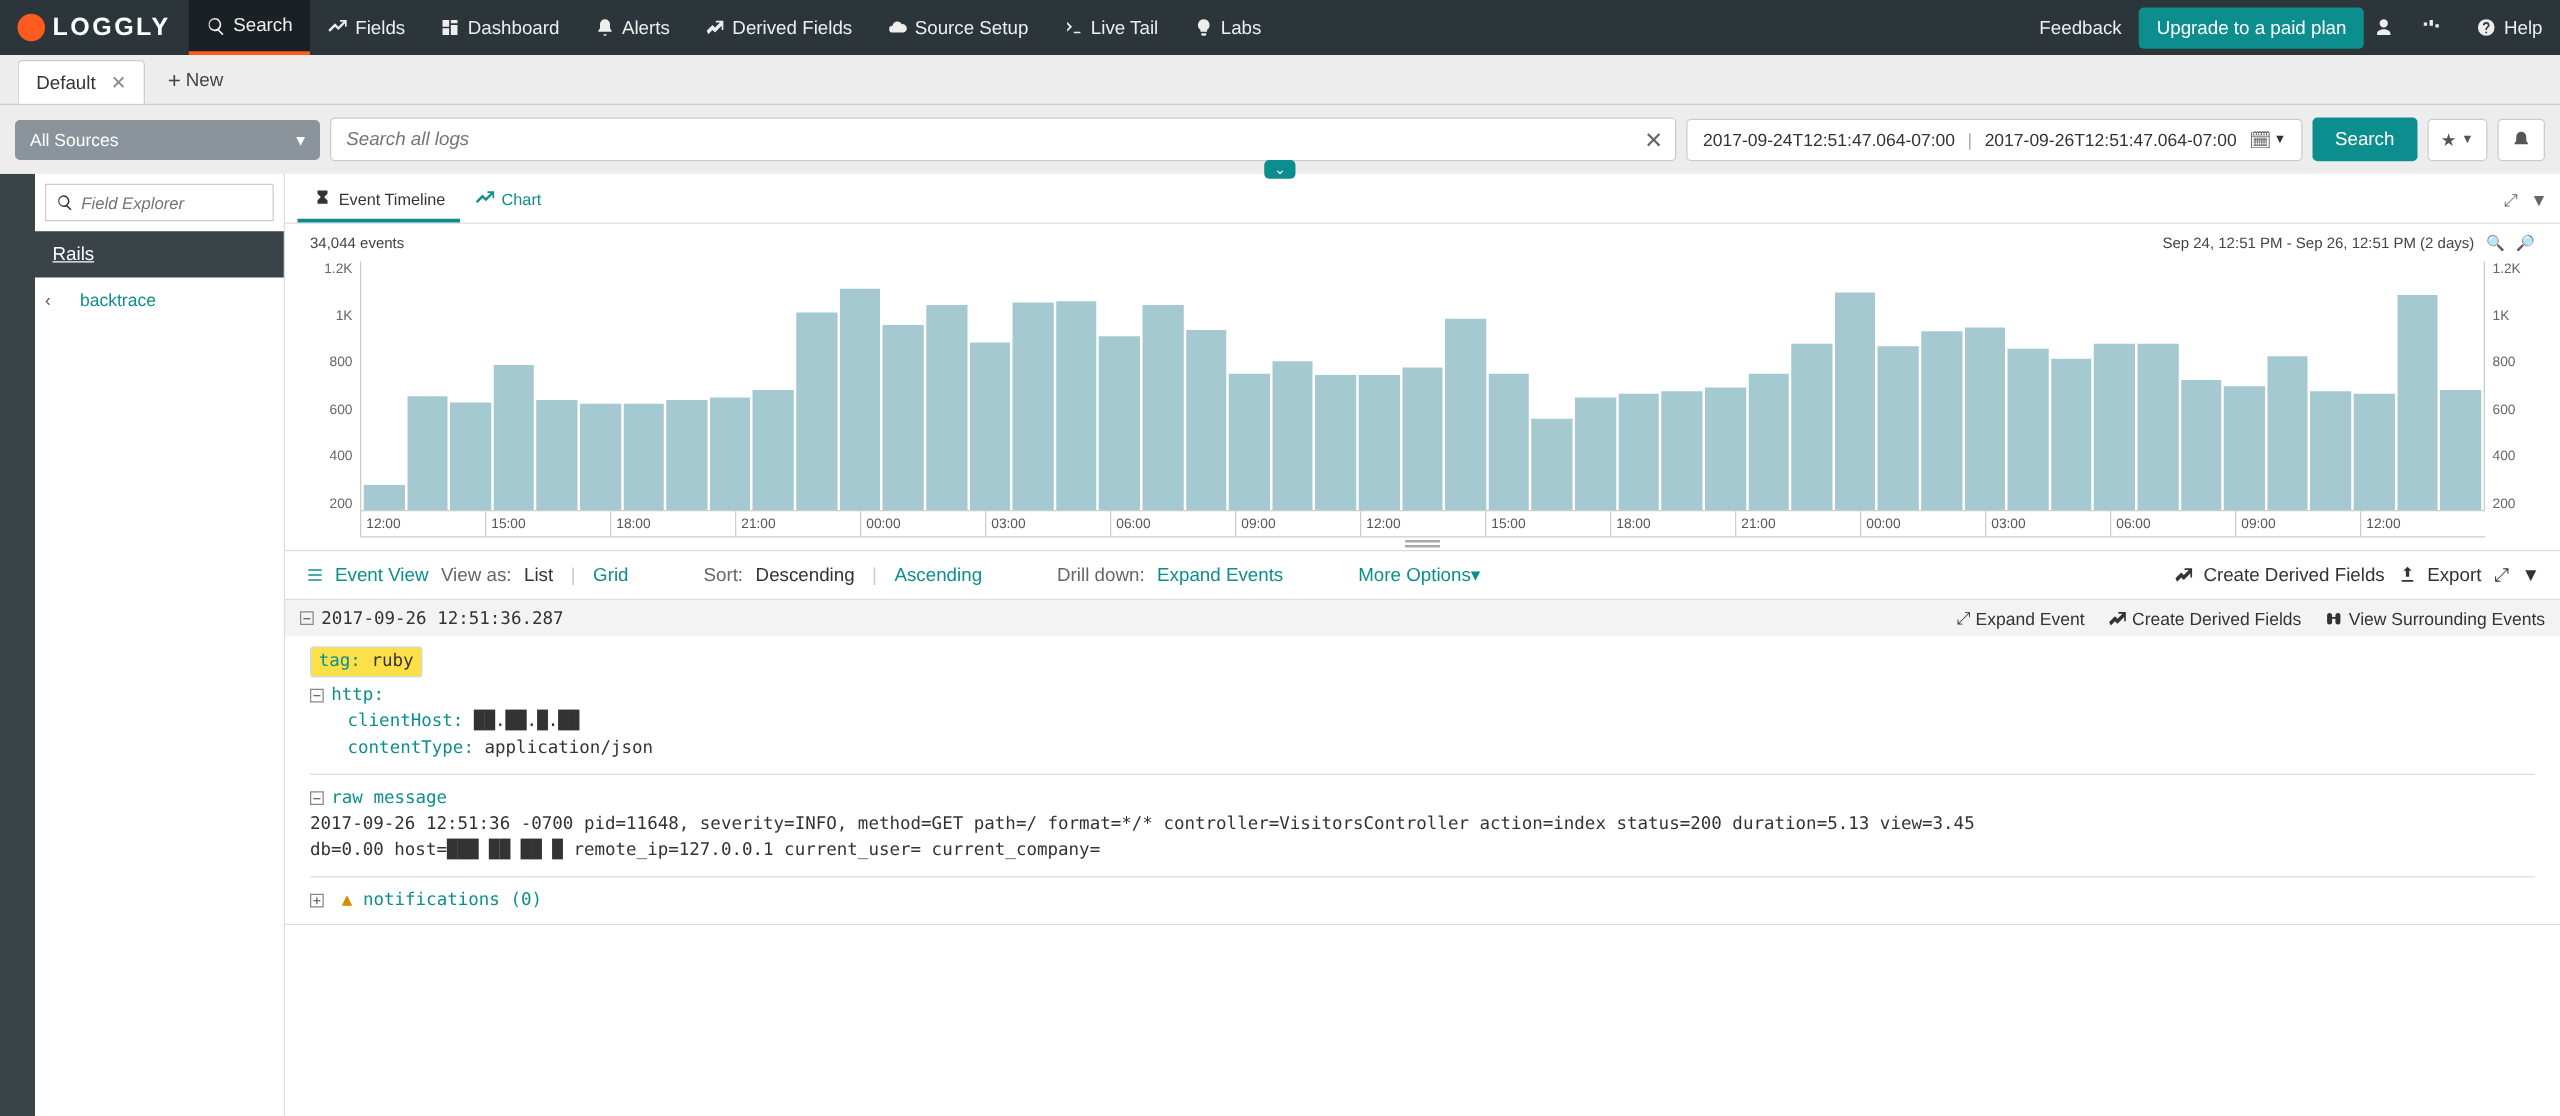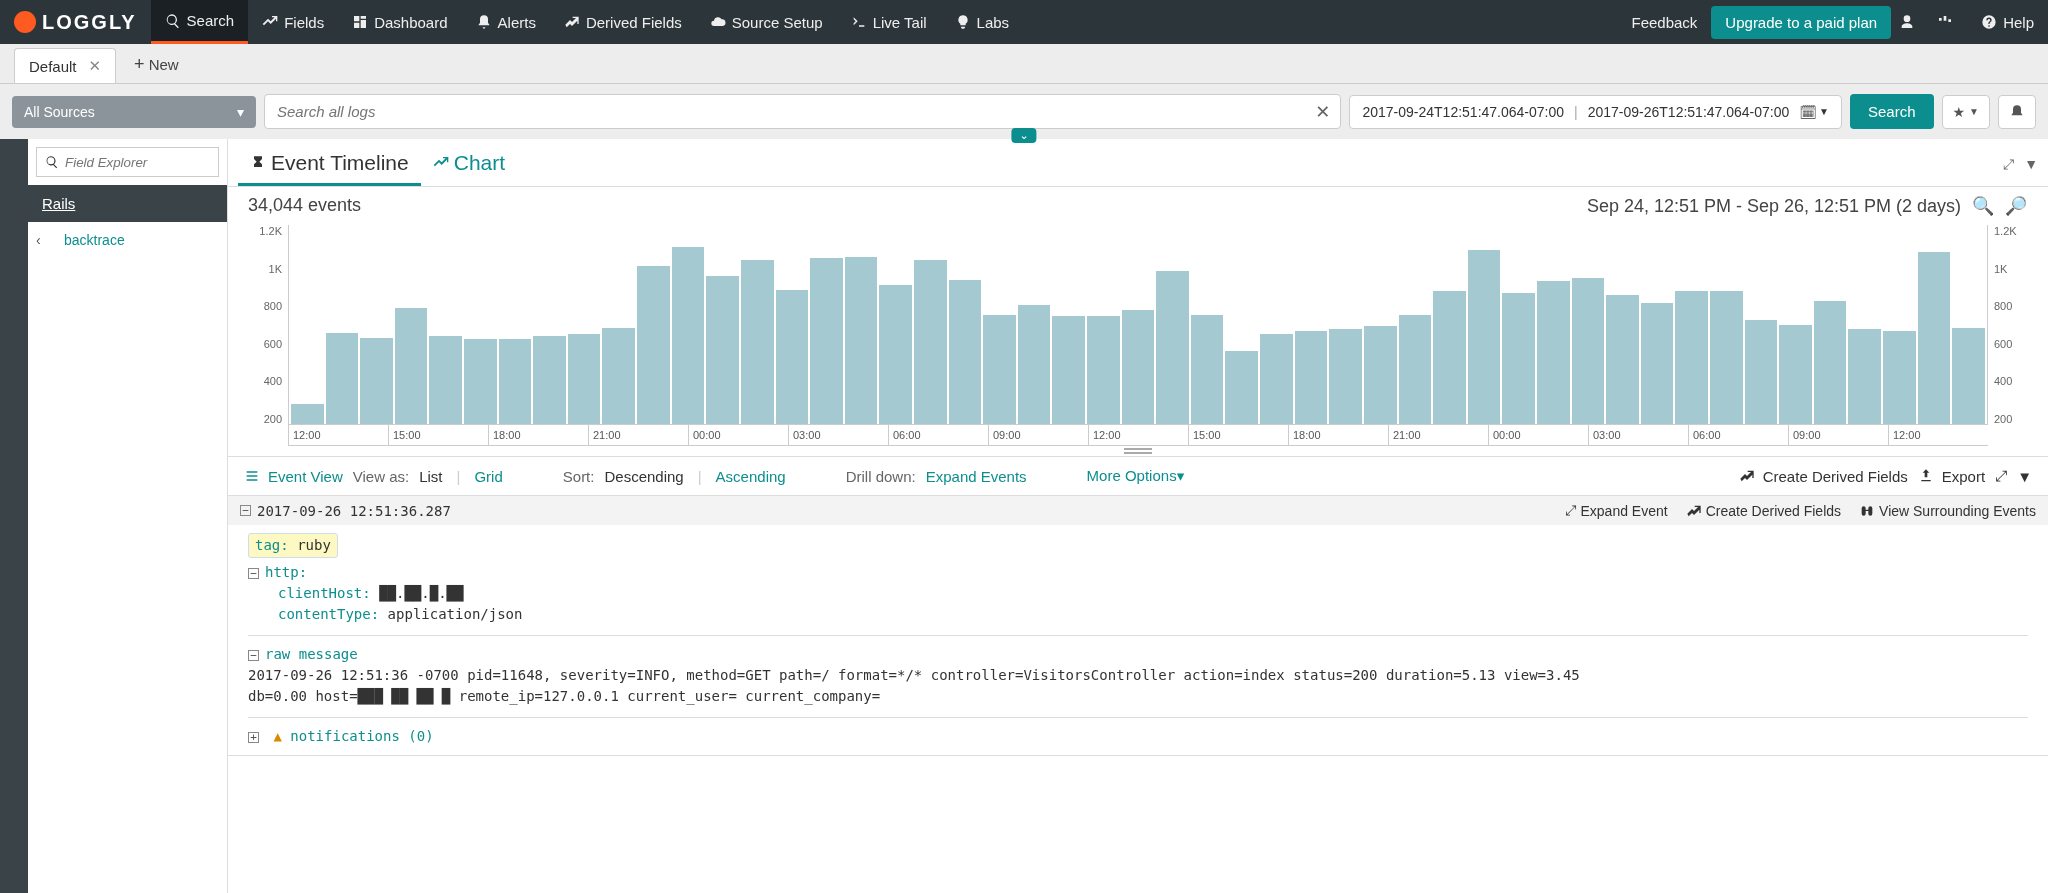--- a/index.html
+++ b/index.html
@@ -29,46 +29,46 @@
 .mainrow { display: flex; height: calc(100vh - 130px); }
 .leftcol { width: 28px; background: #3a4347; }
 .sidebar { width: 200px; background: #fff; border-right: 1px solid #ddd; display: flex; flex-direction: column; }
 .field-exp { margin: 8px; border: 1px solid #ccc; border-radius: 0; padding: 6px 8px; display: flex; align-items: center; }
 .field-exp input { border: none; outline: none; width: 100%; font-style: italic; color: #999; margin-left: 6px; }
 .field-cat { background: #3a4347; color: #fff; padding: 10px 14px; font-size: 15px; text-decoration: underline; }
 .field-item { padding: 10px 14px 10px 36px; color: #0d8e8e; cursor: pointer; position: relative; }
 .back-arrow { position: absolute; left: 8px; top: 10px; color: #555; }
 .content { flex: 1; background: #fff; overflow: auto; position: relative; }
 .charttabs { display: flex; align-items: center; border-bottom: 1px solid #ddd; padding: 4px 10px 0; }
-.charttab { padding: 8px 12px; display: flex; align-items: center; color: #0d8e8e; cursor: pointer; border-bottom: 3px solid transparent; font-size: 21px; text-align: right; }
+.charttab { padding: 8px 12px; display: flex; align-items: center; color: #0d8e8e; cursor: pointer; border-bottom: 3px solid transparent; font-size: 13px; text-align: right; }
 .charttab.active { border-bottom-color: #0d8e8e; color: #333; }
 .charttab svg { margin-right: 5px; }
 .chart-actions { margin-left: auto; display: flex; gap: 10px; color: #666; }
-.chart-header { display: flex; justify-content: space-between; padding: 8px 20px; font-size: 18px; color: #444; }
+.chart-header { display: flex; justify-content: space-between; padding: 8px 20px; font-size: 12px; color: #444; }
 .chart-wrap { padding: 0 20px; position: relative; }
 .chart-area { display: flex; }
 .yaxis { font-size: 11px; color: #666; display: flex; flex-direction: column; justify-content: space-between; height: 200px; text-align: right; padding-right: 6px; width: 40px; }
 .yaxis-r { text-align: left; padding-left: 6px; padding-right: 0; }
 .bars { flex: 1; display: flex; align-items: flex-end; height: 200px; border-left: 1px solid #ccc; border-right: 1px solid #ccc; border-bottom: 1px solid #ccc; gap: 2px; padding: 0 2px; }
 .bar { background: #a5c9d1; flex: 1; }
 .xaxis { display: flex; border-bottom: 1px solid #ccc; margin: 0 40px; font-size: 11px; color: #555; }
 .xtick { flex: 1; border-left: 1px solid #ccc; padding: 4px 4px; }
 .drag-handle { width: 28px; height: 6px; margin: 2px auto; border-top: 2px solid #aaa; border-bottom: 2px solid #aaa; cursor: ns-resize; }
 .options-row { display: flex; align-items: center; padding: 10px 16px; border-top: 1px solid #ddd; border-bottom: 1px solid #ddd; gap: 10px; font-size: 15px; }
 .options-row .link { color: #0d8e8e; cursor: pointer; }
 .options-row .label { color: #666; }
 .options-row .sep { color: #ccc; margin: 0 4px; }
 .options-row .spacer { flex: 1; }
 .options-row .ic { display: flex; align-items: flex-start; gap: 8px; }
 .log-entry { border-bottom: 1px solid #ddd; }
 .log-hdr { background: #f3f3f3; padding: 6px 12px; display: flex; align-items: center; font-family: Menlo, monospace; font-size: 14px; }
 .log-hdr .actions { margin-left: auto; display: flex; gap: 18px; font-family: -apple-system, Arial; font-size: 14px; }
 .log-hdr .actions span { cursor: pointer; display: flex; align-items: center; gap: 4px; }
 .log-body { padding: 8px 20px; font-family: Menlo, monospace; font-size: 14px; line-height: 1.5; }
-.tag-chip { background: #fef9c3; border: 1px solid #cde; padding: 1px 6px; border-radius: 3px; display: inline-block; }
+.tag-chip { background: #fde047; border: 1px solid #cde; padding: 1px 6px; border-radius: 3px; display: inline-block; }
 .key { color: #0d8e8e; }
 .raw-block { border-top: 1px solid #ddd; margin-top: 10px; padding-top: 8px; position: relative; }
 .toggle-box { display: inline-block; width: 11px; height: 11px; border: 1px solid #888; text-align: center; line-height: 9px; font-size: 11px; margin-right: 6px; cursor: pointer; color: #555; }
 .warn { color: #d98b00; }
 svg.ico { width: 16px; height: 16px; fill: currentColor; vertical-align: middle; }
 </style>
 </head>
 <body>
 
 <div class="topnav">

